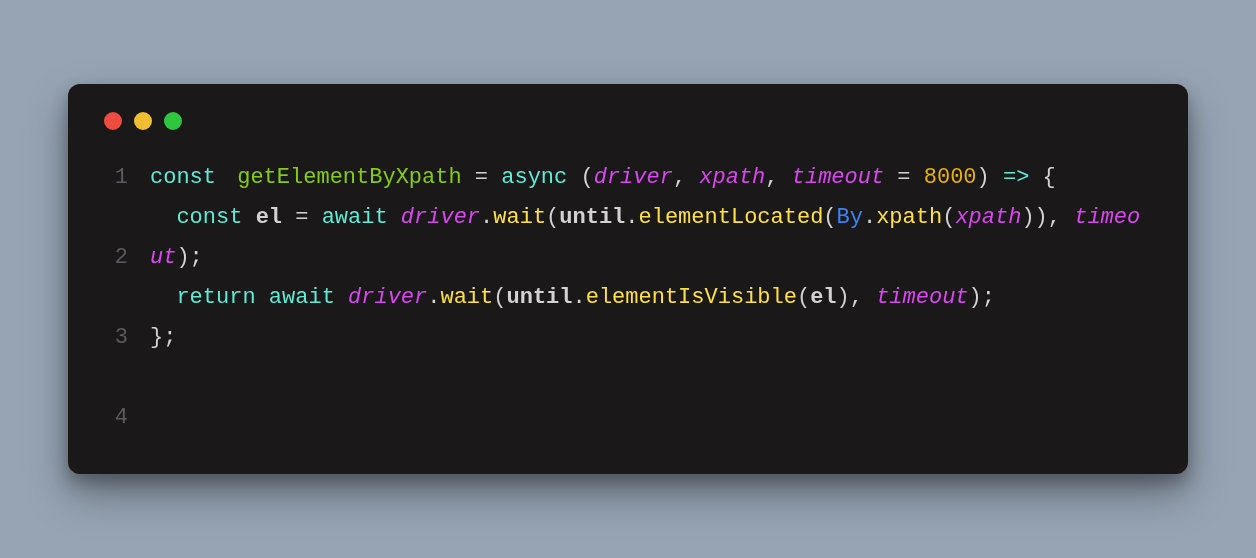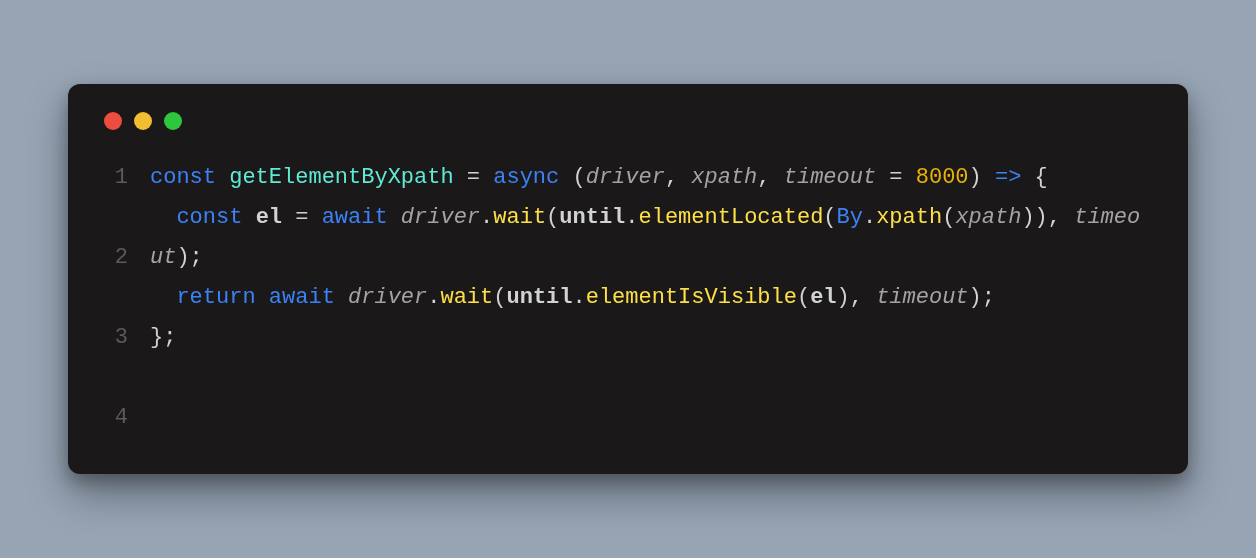--- a/index.html
+++ b/index.html
@@ -45,24 +45,24 @@
     padding-right: 22px;
     user-select: none;
   }
   .code {
     flex: 1;
     color: #d2d2d2;
     white-space: pre-wrap;
     word-break: break-all;
   }
   .line { display: block; }
-  .tk-kw   { color: #3b82f6; }
-  .tk-fn   { color: #5eead4; }
+  .tk-kw   { color: #5eead4; }
+  .tk-fn   { color: #84cc16; margin-left: 8px; }
   .tk-op   { color: #d2d2d2; }
-  .tk-par  { color: #a3a3a3; font-style: italic; }
+  .tk-par  { color: #d946ef; font-style: italic; }
   .tk-var  { color: #d2d2d2; font-weight: bold; }
   .tk-num  { color: #eab308; }
   .tk-call { color: #fde047; }
   .tk-cls  { color: #3b82f6; }
   .tk-punc { color: #d2d2d2; }
   .ital    { font-style: italic; }
 </style>
 </head>
 <body>
 

